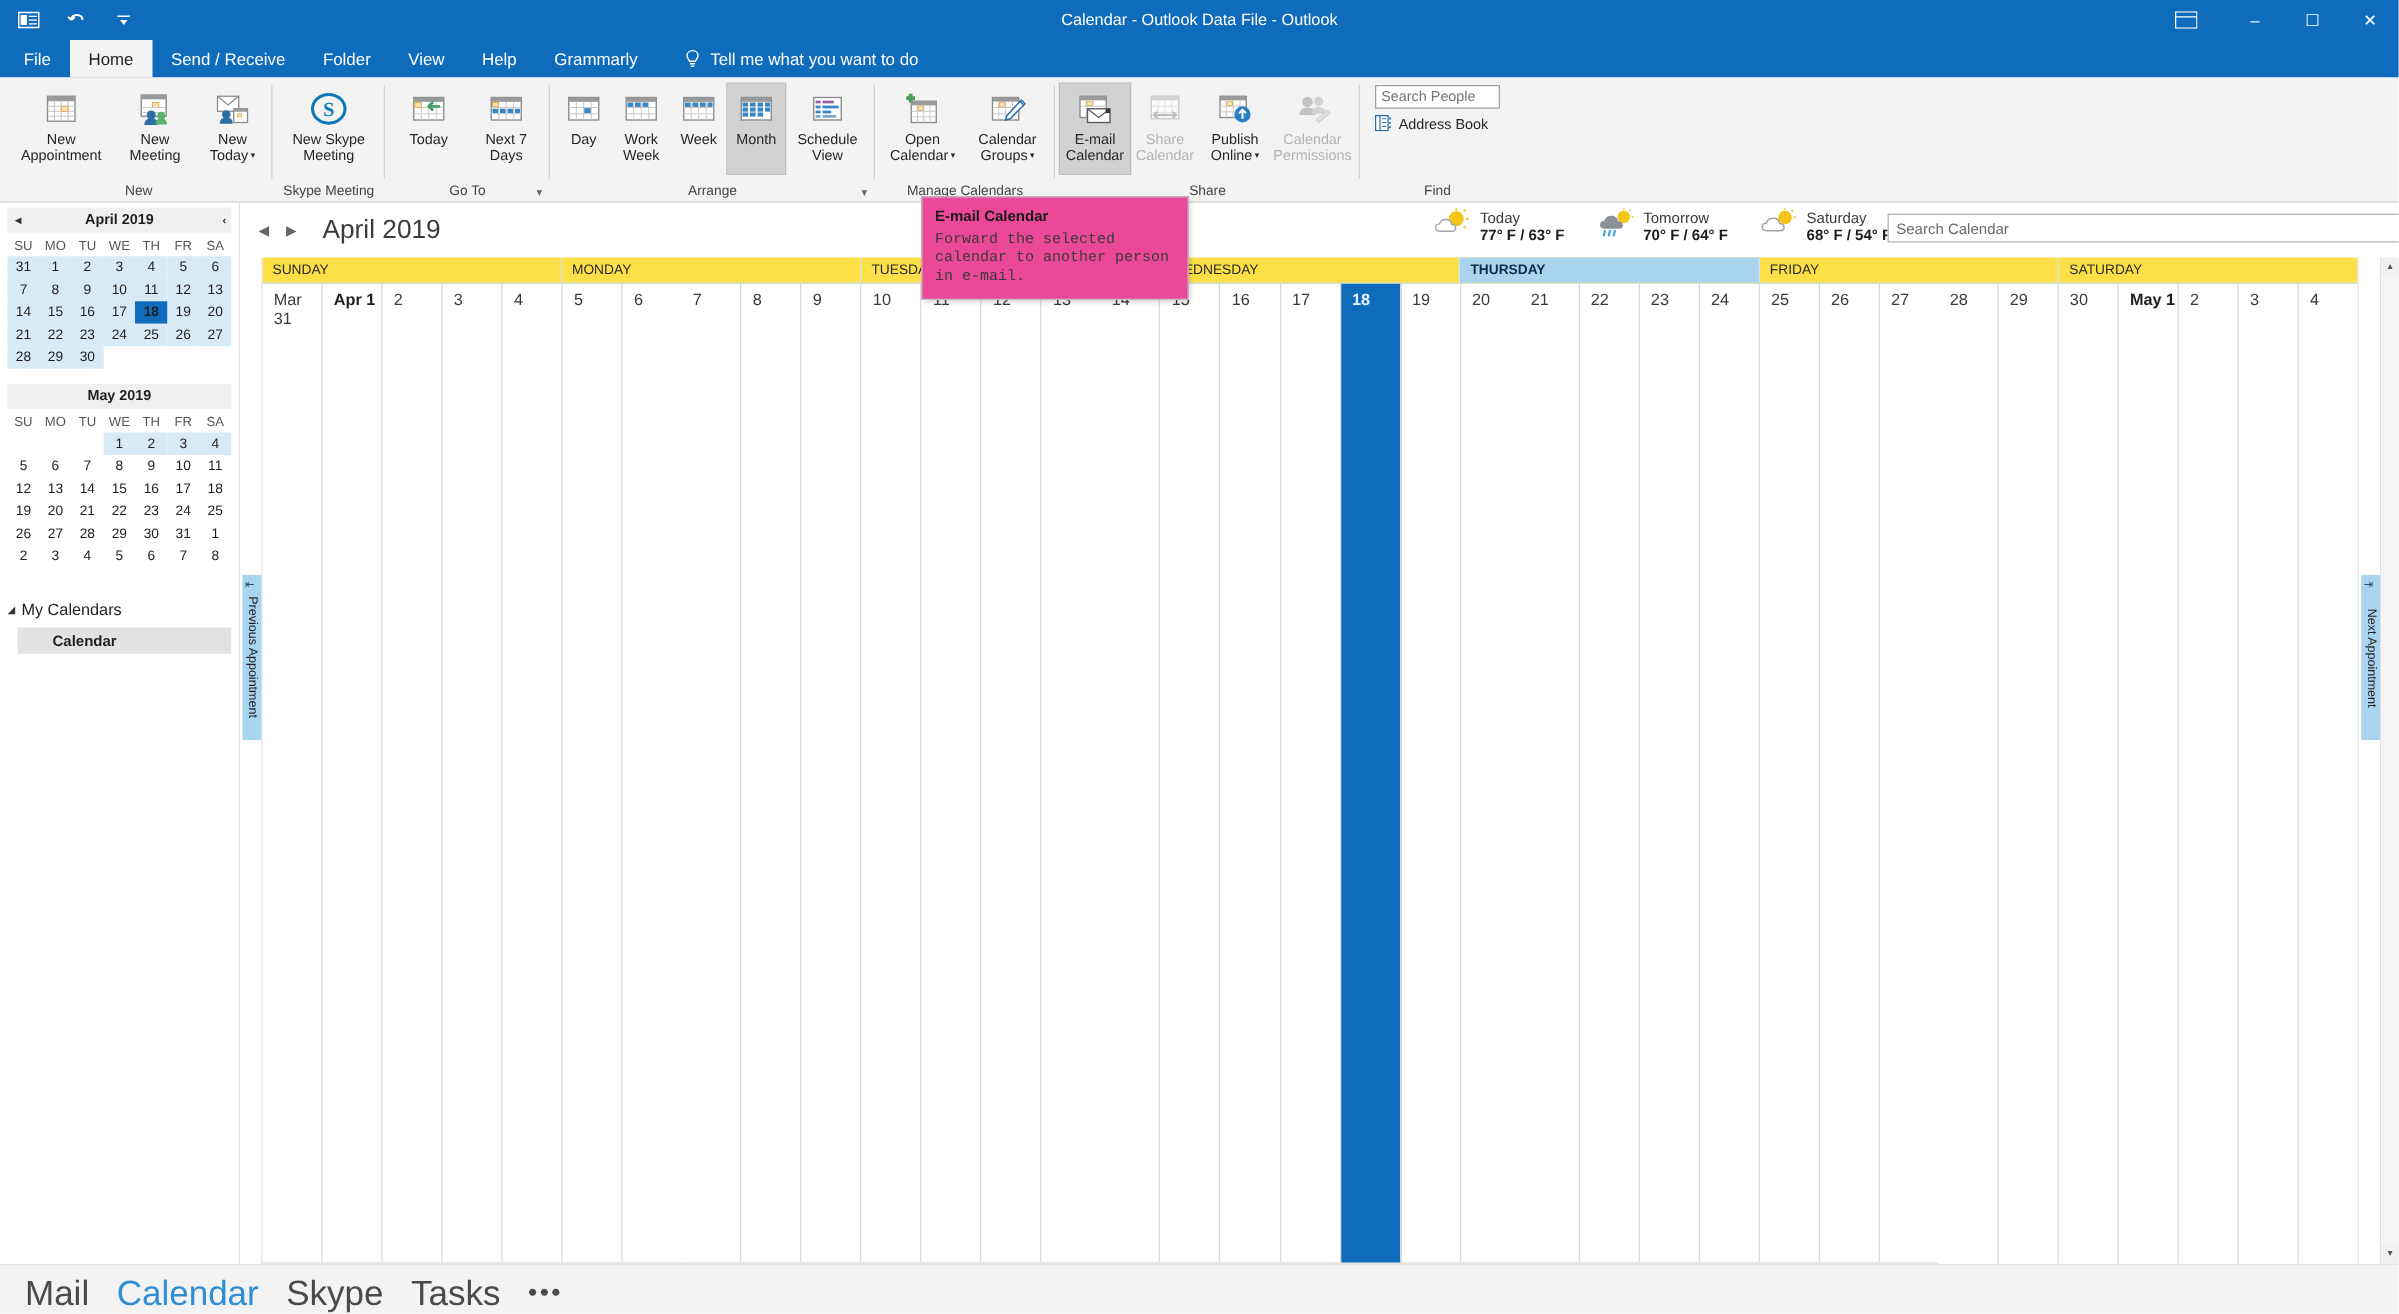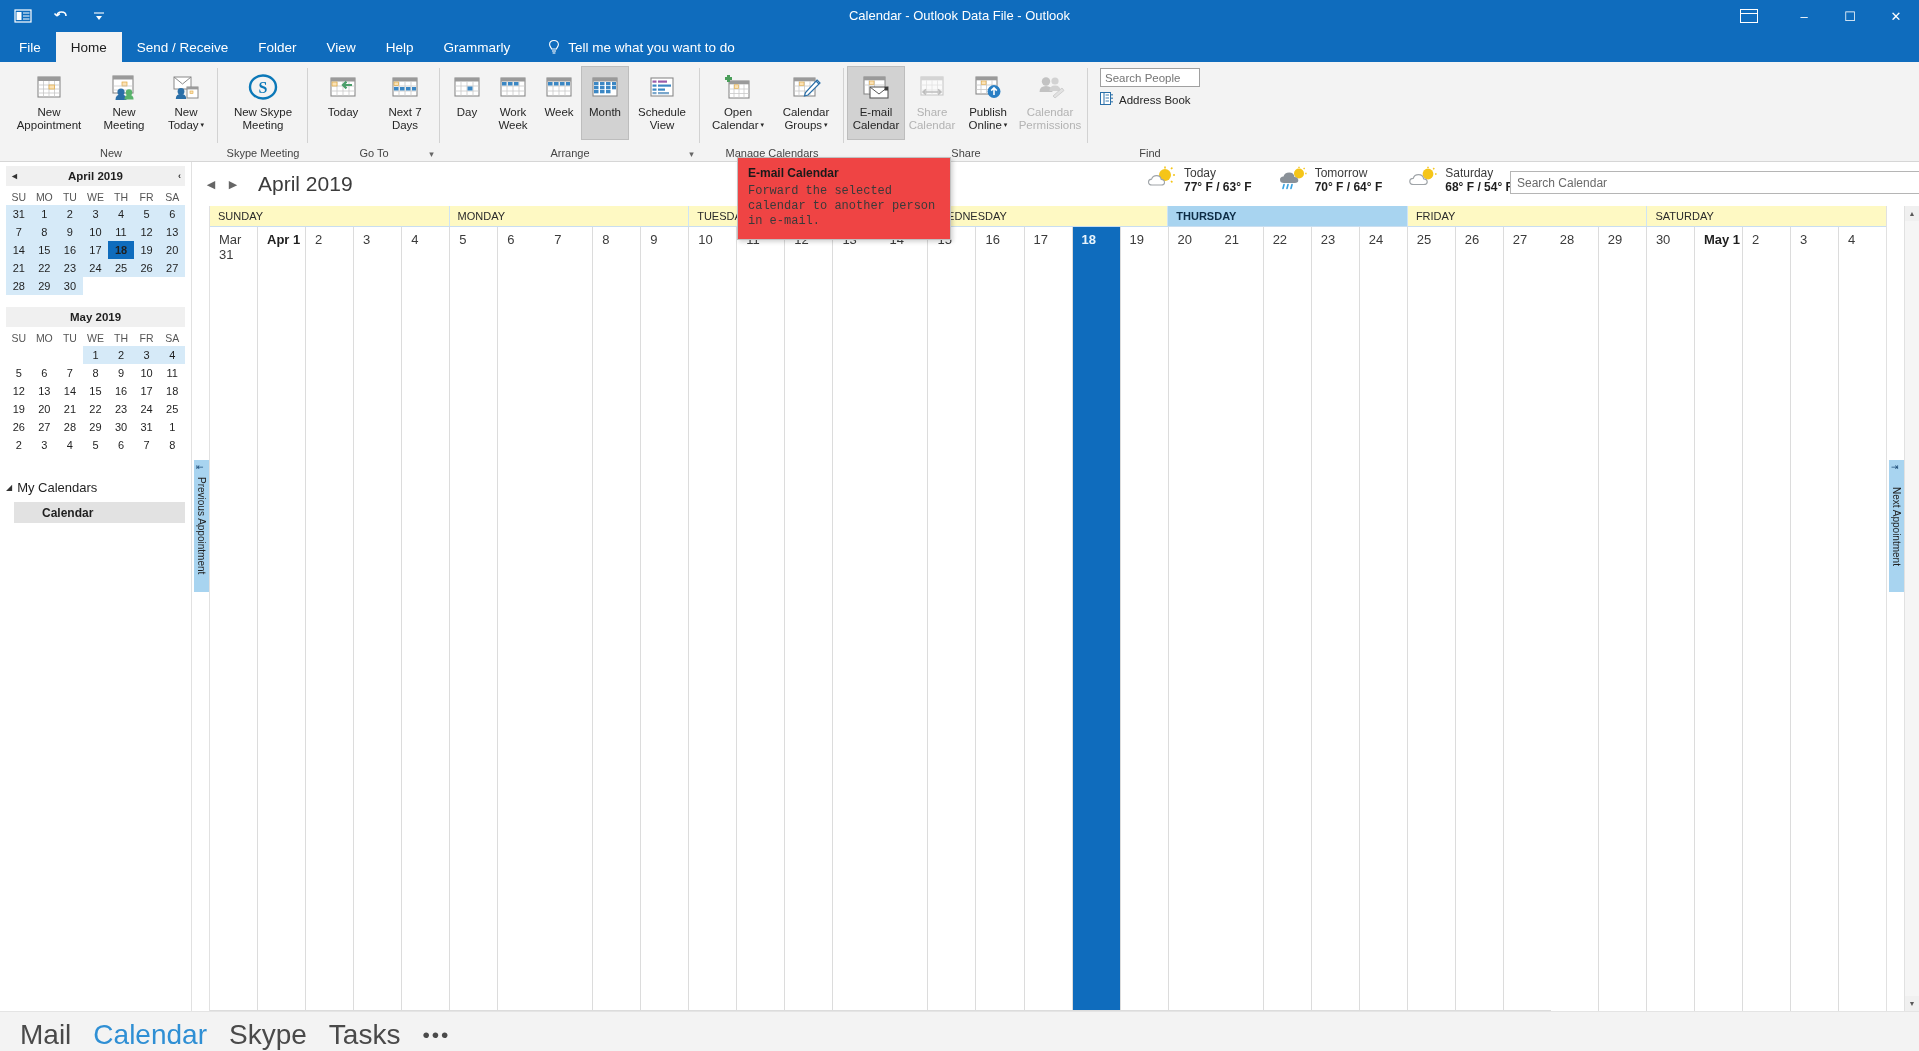--- a/index.html
+++ b/index.html
@@ -75,21 +75,21 @@
   
   .findgroup { padding: 6px 8px 0; display: flex; flex-direction: column; gap: 5px; }
   .search-people {
     width: 100px; height: 19px; border: 1px solid #a0a0a0; background: #fff;
     font-size: 11.5px; color: #767676; padding: 0 4px; font-family: inherit;
   }
   .addrbook { display: flex; align-items: center; gap: 4px; font-size: 11.5px; color: #262626; }
 
   
   .tooltip {
-    position: absolute; left: 737px; top: 157px; width: 214px; background: #ef4444;
+    position: absolute; left: 737px; top: 157px; width: 214px; background: #ec4899;
     border: 1px solid #c0c0c0; box-shadow: 2px 2px 4px rgba(0,0,0,.17); padding: 8px 10px 10px;
     z-index: 60;
   }
   .tooltip .tt-title { font-size: 12px; font-weight: bold; color: #1a1a1a; margin-bottom: 4px; }
   .tooltip .tt-body { font-size: 12px; color: #3a3a3a; line-height: 15px; font-family: Liberation Mono, monospace; }
 
   
   .main { display: flex; height: 849px; }
 
   
@@ -152,21 +152,21 @@
   .peek-tab {
     position: absolute; left: 2px; width: 15px; background: #a8d4f0; top: 254px; height: 132px;
     display: flex; align-items: center; justify-content: center;
   }
   .peek-tab span {
     writing-mode: vertical-rl; font-size: 10px; color: #1f1f1f; white-space: nowrap;
   }
   .peek-arrow { position: absolute; top: 256px; left: 4px; font-size: 9px; color: #1f4e79; }
 
   .calgrid { flex: 1; display: flex; flex-direction: column; min-width: 0; }
-  .dowrow { display: flex; height: 21px; background: #fef9c3; border-bottom: 1px solid #c9def0; }
+  .dowrow { display: flex; height: 21px; background: #fde047; border-bottom: 1px solid #c9def0; }
   .dow {
     flex: 1; font-size: 11px; color: #2a2a2a; display: flex; align-items: center;
     padding-left: 8px; border-right: 1px solid #cfe4f5;
   }
   .dow:last-child { border-right: none; }
   .dow.sel { background: #a8d4f0; font-weight: bold; color: #0d2c45; }
 
   .weeks { flex: 1; display: flex; flex-direction: row; }
   .week { flex: 1; display: flex; border-bottom: 1px solid #dcdcdc; }
   .week:last-child { border-bottom: none; }

